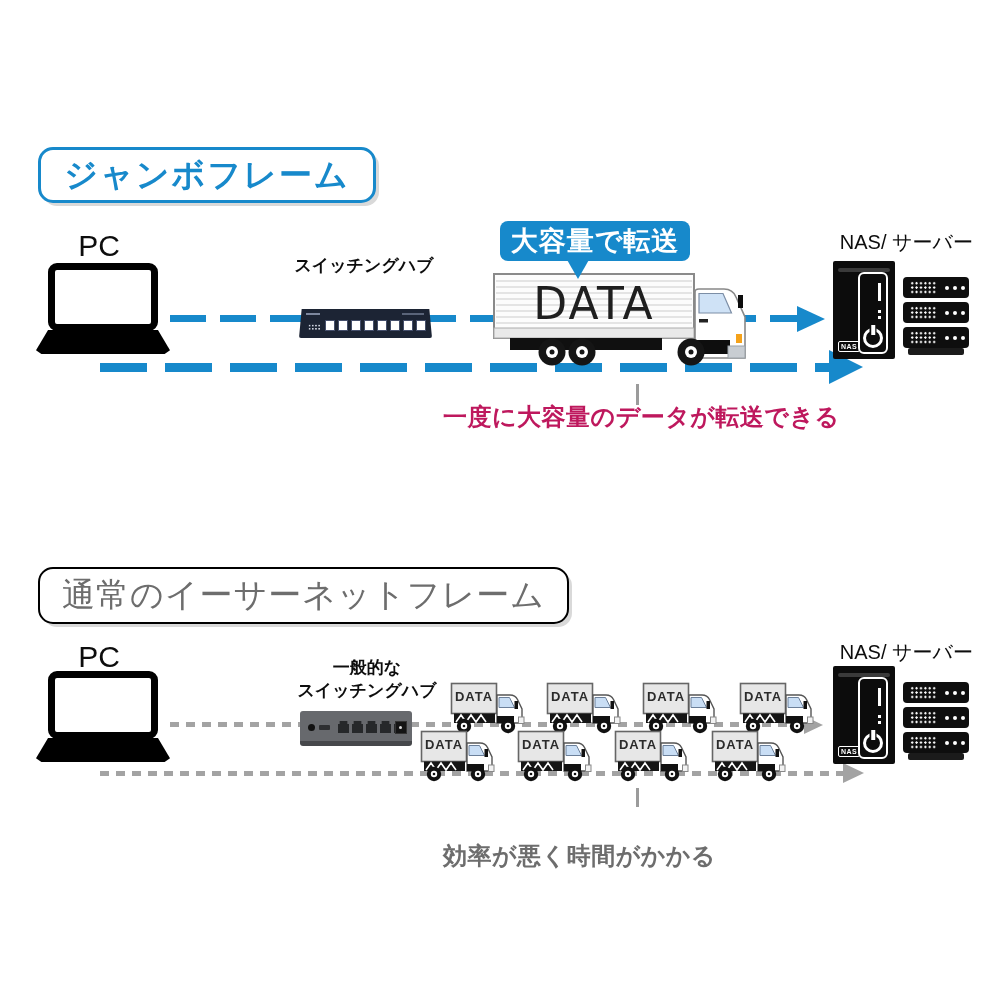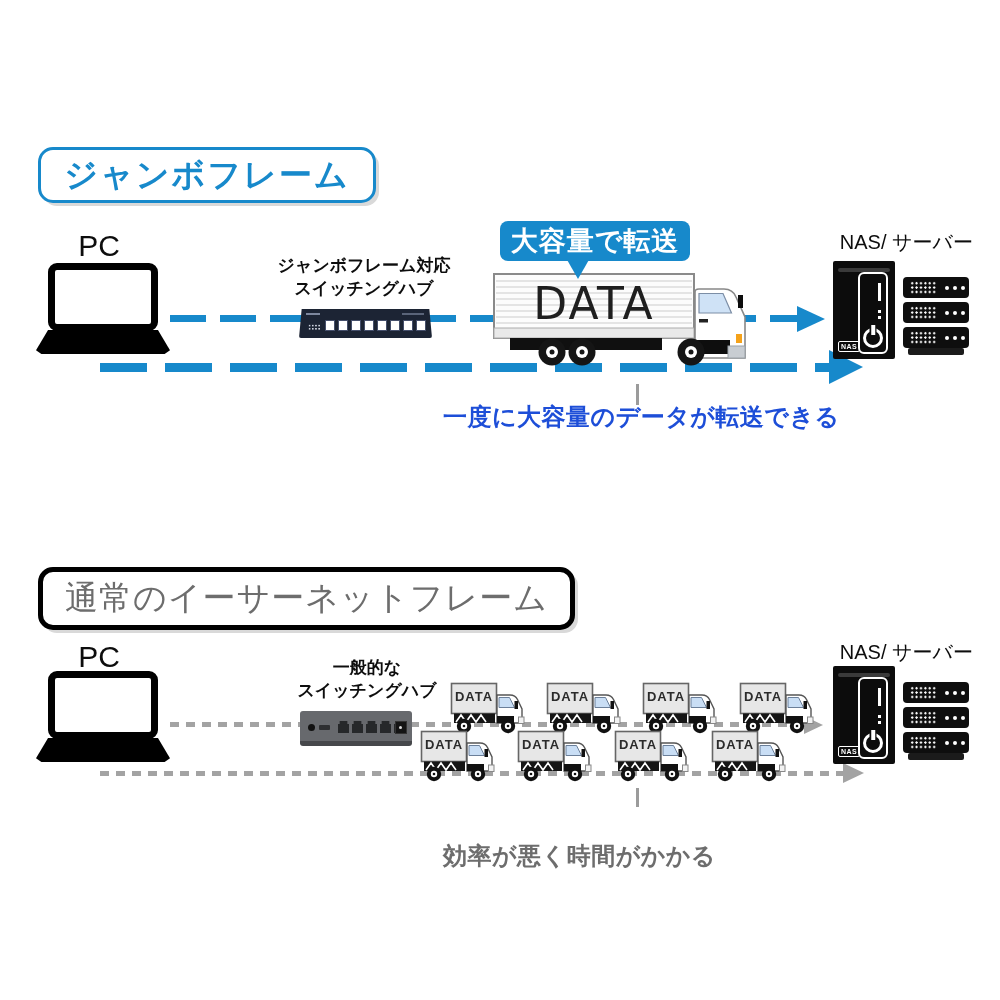--- a/index.html
+++ b/index.html
@@ -5,21 +5,21 @@
   html,body{margin:0;padding:0;background:#fff;}
   .canvas{position:relative;width:1000px;height:1000px;background:#fff;overflow:hidden;
           font-family:"Liberation Sans","DejaVu Sans",sans-serif;}
   .abs{position:absolute;}
 
   
   .tbox{position:absolute;display:flex;align-items:center;justify-content:center;
         background:#fff;border-radius:15px;box-shadow:4px 4px 0 -1px #d9d9d9;}
   .tbox.blue{left:38px;top:147px;width:332px;height:50px;border:3px solid #1789cb;
              color:#1789cb;font-size:33px;font-weight:600;letter-spacing:2px;}
-  .tbox.gray{left:38px;top:567px;width:527px;height:53px;border:5px solid #000000;
+  .tbox.gray{left:38px;top:567px;width:527px;height:53px;border:2px solid #000000;
              color:#6d6d6d;font-size:33px;font-weight:500;letter-spacing:1px;}
 
   
   .laptop{position:absolute;width:134px;height:92px;z-index:2;}
   .laptop-screen{position:absolute;left:12px;top:0;width:96px;height:54px;border:7px solid #000;
                  border-radius:9px;background:#fff;}
   .laptop-base{position:absolute;left:0;top:67px;width:134px;height:24px;background:#000;
                clip-path:polygon(9% 0,91% 0,100% 84%,96% 100%,4% 100%,0 84%);}
   .pc-label{position:absolute;width:80px;text-align:center;font-size:30px;font-weight:500;color:#0d0d0d;}
 
@@ -94,21 +94,21 @@
   .server-bar{position:relative;width:66px;height:21px;background:#0e0e0e;border-radius:4px;margin-bottom:4px;}
   .server-vents{position:absolute;left:7px;top:4px;width:27px;height:13px;
                 background-image:radial-gradient(circle,#fff 1px,transparent 1.3px);background-size:4.4px 4.4px;}
   .server-leds{position:absolute;left:42px;top:8.5px;width:4px;height:4px;border-radius:50%;background:#fff;
                box-shadow:8px 0 0 #fff,16px 0 0 #fff;}
   .server-base{position:absolute;left:5px;top:71px;width:56px;height:7px;background:#1b1b1b;border-radius:2px;}
 
   
   .tick{position:absolute;left:636px;width:3px;background:#9b9b9b;z-index:1;}
   .cap{position:absolute;left:443px;font-size:24px;font-weight:700;letter-spacing:.5px;white-space:nowrap;}
-  .cap.blue{color:#1d4ed8;font-family:Liberation Mono, monospace;}
+  .cap.blue{color:#be185d;font-family:Liberation Mono, monospace;}
   .cap.gray{color:#6d6d6d;}
 </style>
 </head>
 <body>
 
 <svg width="0" height="0" style="position:absolute" aria-hidden="true">
   <symbol id="st-art" viewBox="0 0 76 52">
     <rect x="1.5" y="1.5" width="45" height="30" fill="#e7e7e7" stroke="#666" stroke-width="1.6"></rect>
     <rect x="4" y="31.5" width="41" height="9.5" fill="#151515"></rect>
     <path d="M6,40 L11,33 L16,40 L21,33 L26,40 L31,33 L36,40" fill="none" stroke="#fff" stroke-width="1.6"></path>
@@ -132,21 +132,20 @@
     <span>ジャンボフレーム</span>
   </div>
 
   <div class="pc-label abs" style="left:59px;top:229px">PC</div>
   <div class="laptop" style="left:36px;top:263px">
     <div class="laptop-screen"></div>
     <div class="laptop-base"></div>
   </div>
 
   <div class="hub-label" style="left:268px;top:254px;width:192px">
-    <div>ジャンボフレーム対応</div>
     <div>スイッチングハブ</div>
   </div>
   <div class="hub1">
     <div class="hub1-leds"></div>
     <div class="hub1-ports">
       <i></i>
         <i></i>
         <i></i>
         <i></i>
         <i></i>

